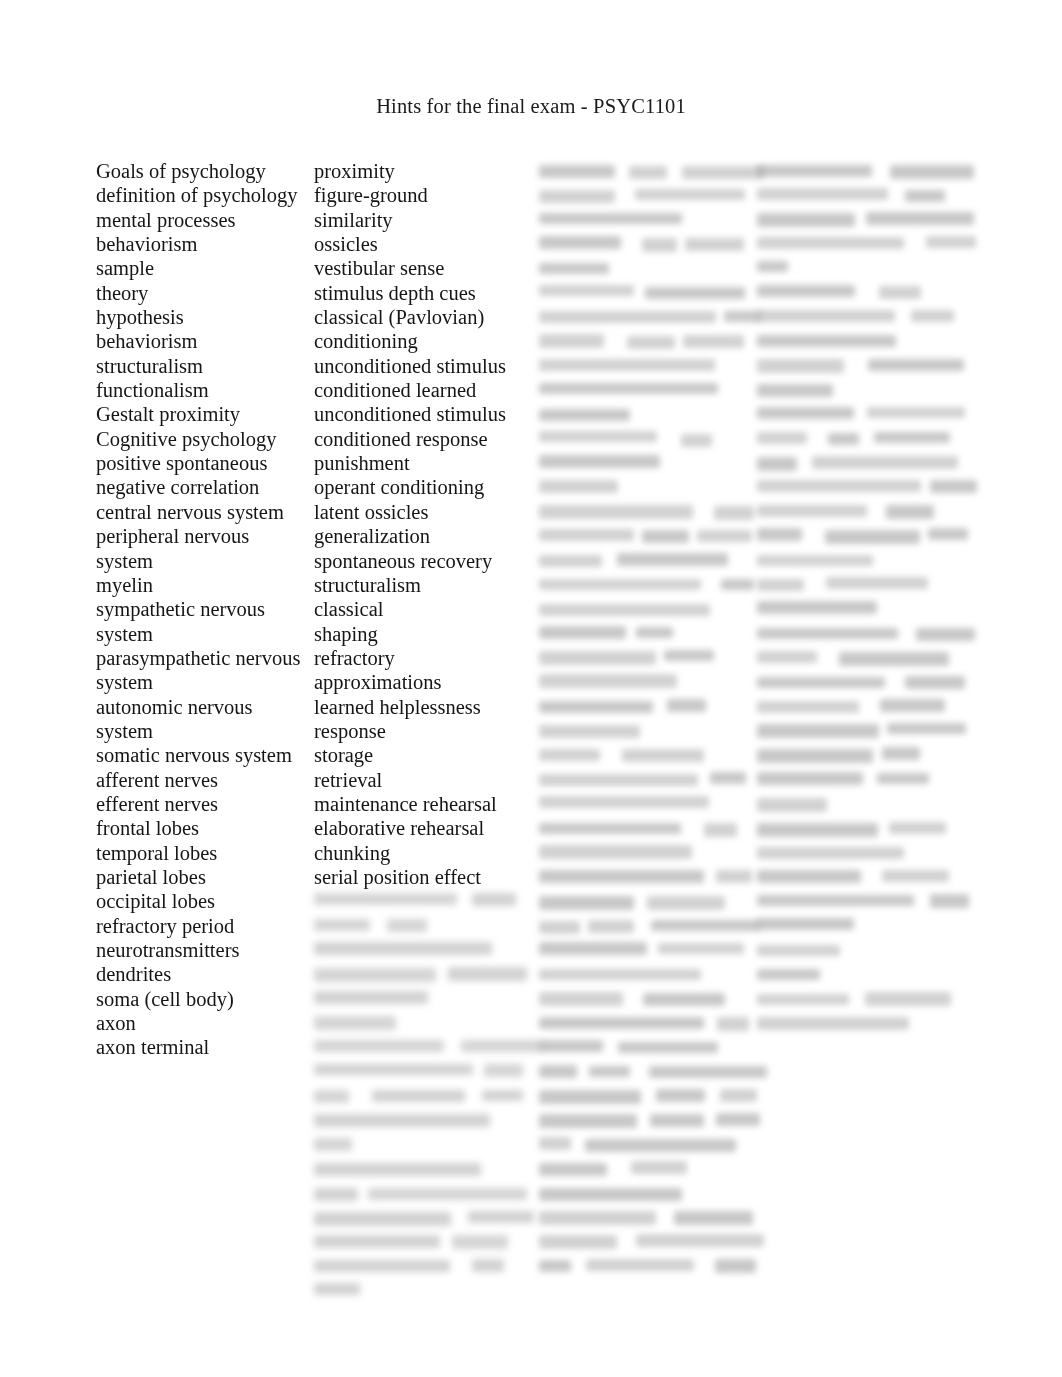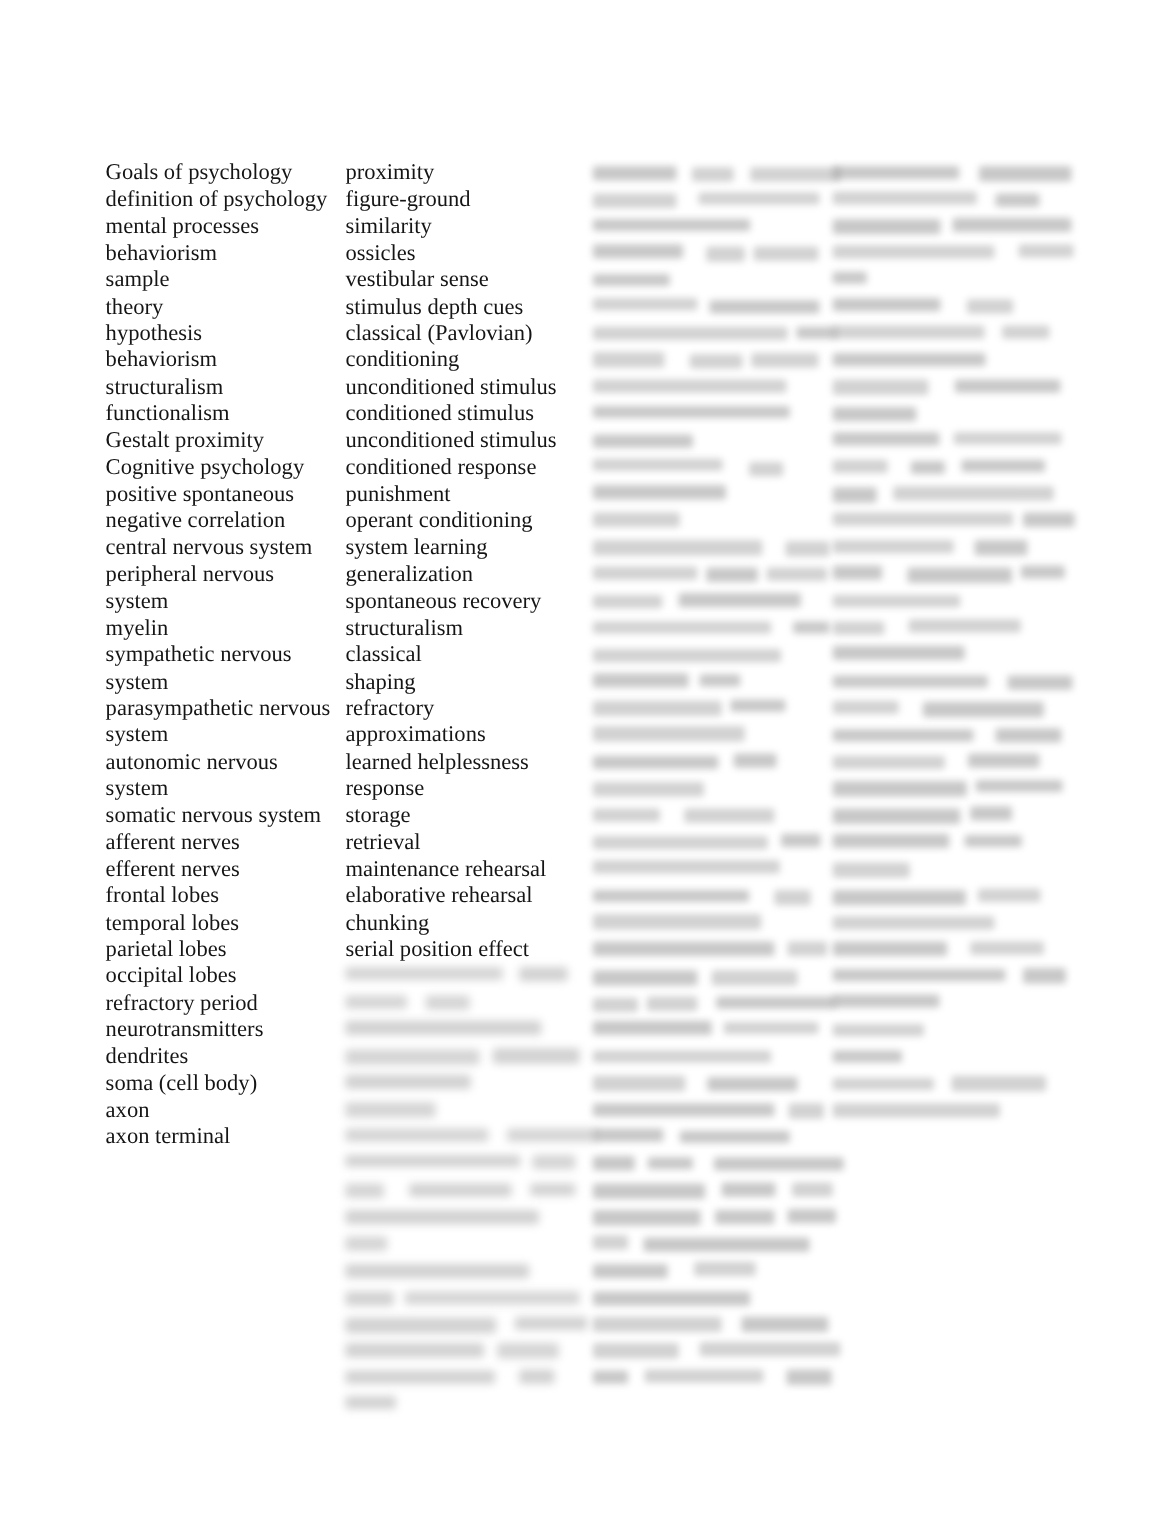--- a/index.html
+++ b/index.html
@@ -31,21 +31,21 @@
     text-align: center;
     font-size: 20.5px;
     line-height: 26px;
     letter-spacing: 0.15px;
     color: #1a1a1a;
     white-space: nowrap;
   }
 
   .columns {
     position: absolute;
-    top: 145px;
+    top: 159px;
     left: 0;
     width: 1062px;
     height: 1180px;
   }
 
   .col {
     position: absolute;
     top: 0;
   }
 
@@ -94,20 +94,21 @@
   .blur-soft .bar {
     opacity: 0.42;
     filter: blur(3.8px);
   }
 </style>
 </head>
 <body>
 
 <div class="page">
 
+  <div class="doc-title">Hints for the final exam - PSYC1101</div>
 
   <div class="columns">
 
     <div class="col col-1" id="col1">
         <div class="term">Goals of psychology</div>
         <div class="term">definition of psychology</div>
         <div class="term">mental processes</div>
         <div class="term">behaviorism</div>
         <div class="term">sample</div>
         <div class="term">theory</div>
@@ -146,26 +147,26 @@
     <div class="col col-2" id="col2">
         <div class="term">proximity</div>
         <div class="term">figure-ground</div>
         <div class="term">similarity</div>
         <div class="term">ossicles</div>
         <div class="term">vestibular sense</div>
         <div class="term">stimulus depth cues</div>
         <div class="term">classical (Pavlovian)</div>
         <div class="term">conditioning</div>
         <div class="term">unconditioned stimulus</div>
-        <div class="term">conditioned stimulus</div>
+        <div class="term">conditioned learned</div>
         <div class="term">unconditioned stimulus</div>
         <div class="term">conditioned response</div>
         <div class="term">punishment</div>
         <div class="term">operant conditioning</div>
-        <div class="term">system learning</div>
+        <div class="term">latent ossicles</div>
         <div class="term">generalization</div>
         <div class="term">spontaneous recovery</div>
         <div class="term">structuralism</div>
         <div class="term">classical</div>
         <div class="term">shaping</div>
         <div class="term">refractory</div>
         <div class="term">approximations</div>
         <div class="term">learned helplessness</div>
         <div class="term">response</div>
         <div class="term">storage</div>

